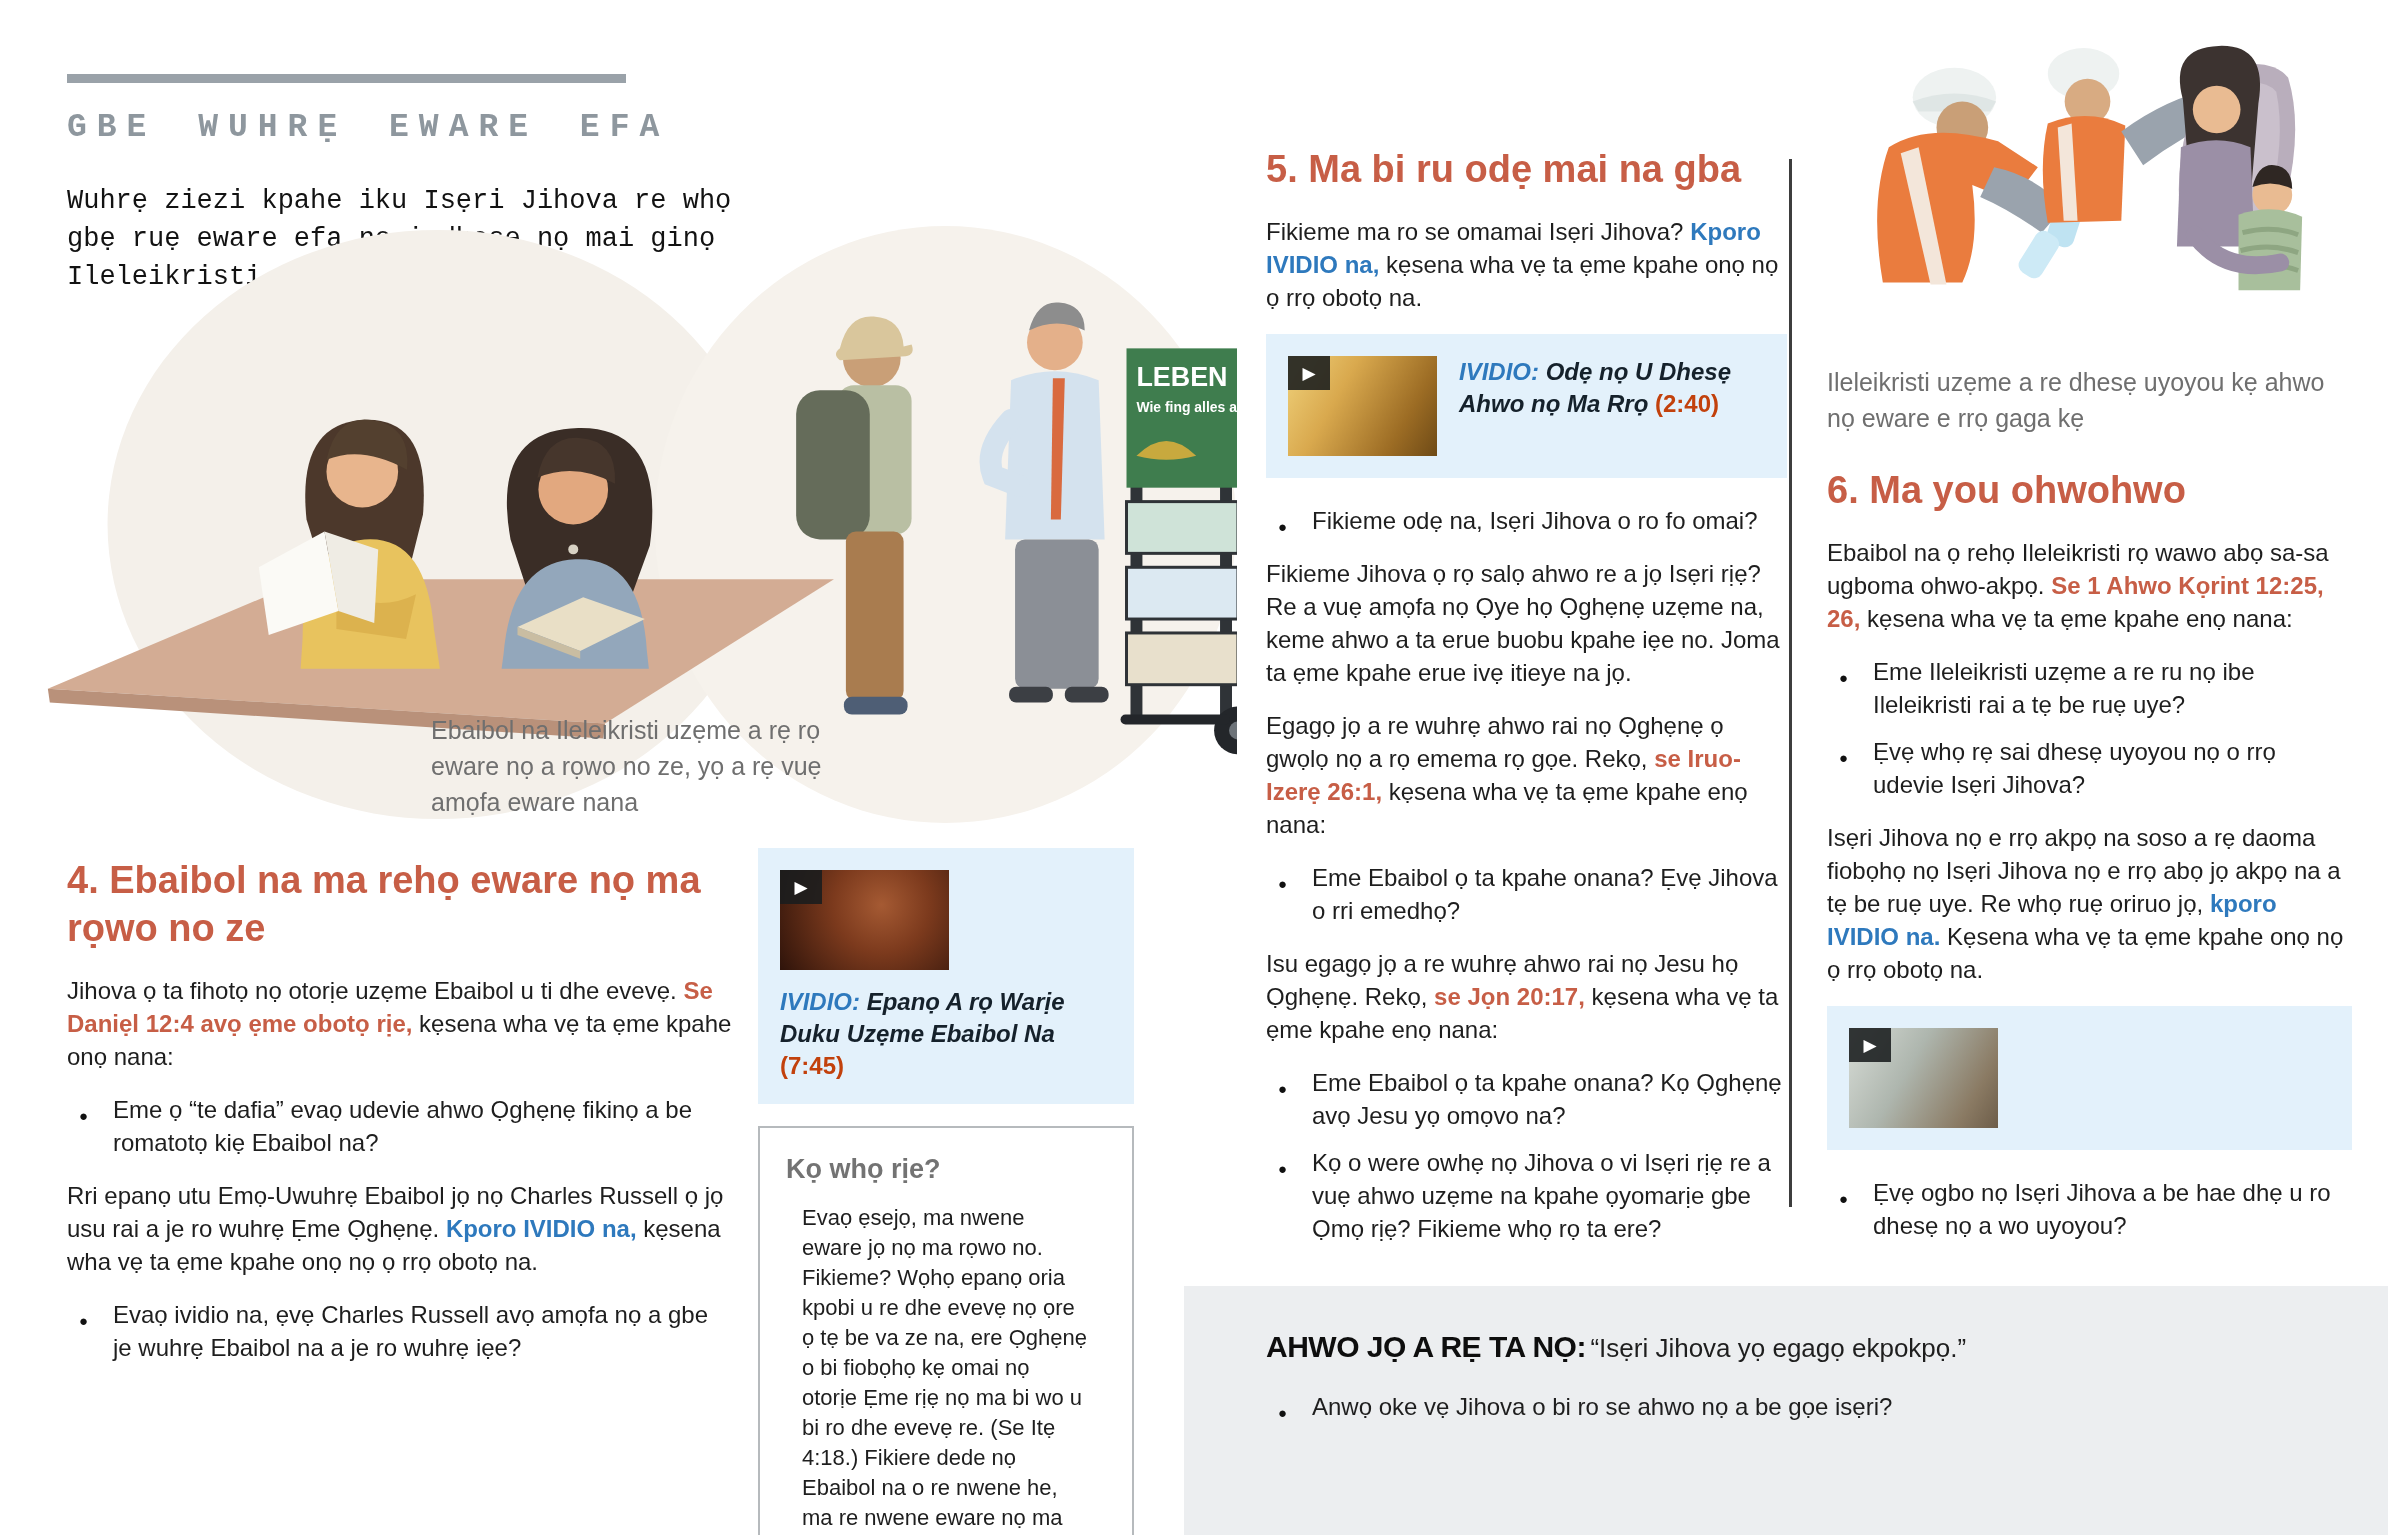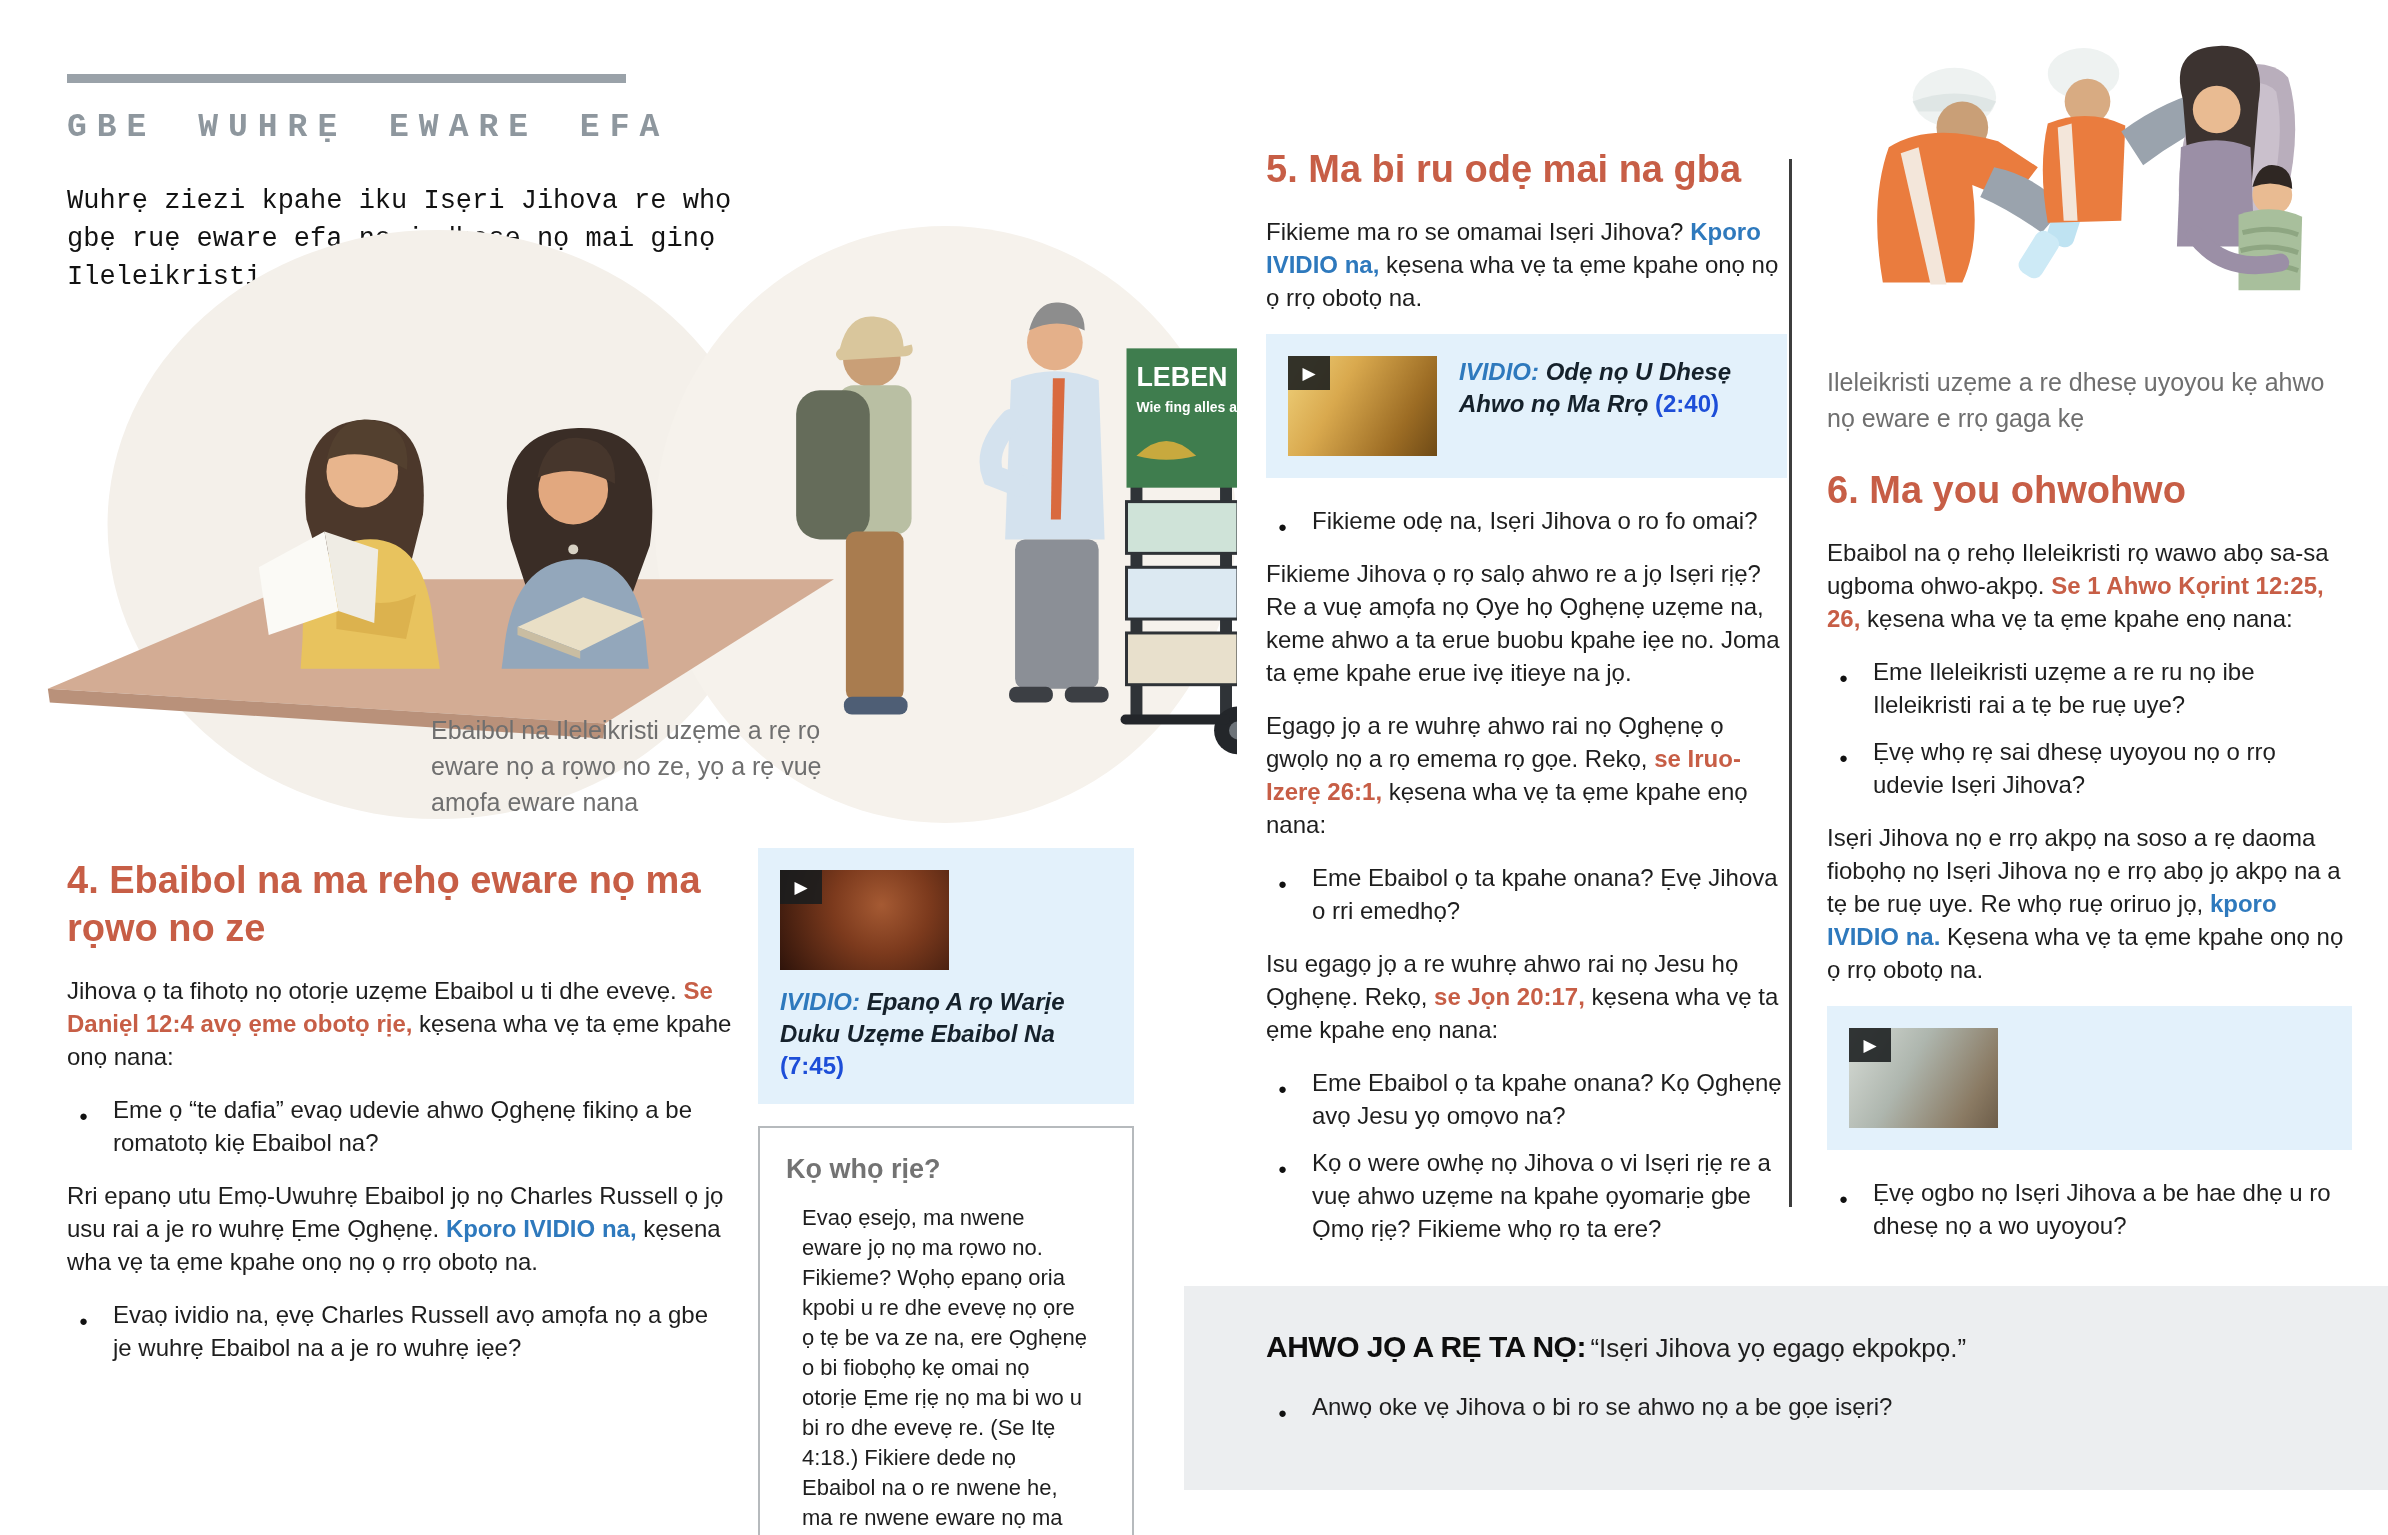--- a/index.html
+++ b/index.html
@@ -49,33 +49,33 @@
   .thumb .play{
     position:absolute;left:0;top:0;width:42px;height:34px;background:rgba(25,28,30,.88);
     display:flex;align-items:center;justify-content:center;color:#fff;font-size:17px;
   }
   .vb-stack .thumb{width:169px;height:100px;margin-bottom:16px;}
   .vb-row{display:flex;align-items:flex-start;}
   .vb-row .thumb{width:149px;height:100px;margin-right:22px;}
   .vtitle{font-size:24px;line-height:32px;font-weight:bold;}
   .vtitle .vlabel{color:#2e79bd;font-style:italic;}
   .vtitle .vname{font-style:italic;color:#15212b;}
-  .vtitle .vdur{color:#1d4ed8;}
+  .vtitle .vdur{color:#c2410c;}
   .t1{background:radial-gradient(circle at 60% 35%, #a55a33 0%, #7c3a1d 40%, #2e130a 100%);}
   .t2{background:linear-gradient(120deg,#f0d27c 0%,#d9a94e 35%,#9c6c24 75%,#6e4a16 100%);}
   .t3{background:linear-gradient(120deg,#d7dcd6 0%,#aeb6ae 40%,#8a7a63 80%,#6d5d49 100%);}
   
   .whybox{margin-top:22px;border:2px solid #b6babd;padding:26px 26px 28px 26px;background:#fff;}
   .whybox h3{margin:0 0 18px 0;font-size:27px;font-weight:bold;color:#737373;}
   .whybox p{margin:16px;font-size:22px;line-height:30px;color:#1e1e1e;}
   
   #col6 .illus{margin-bottom:18px;}
   .caption{font-size:25px;line-height:36px;color:#6f6f6f;margin:0 0 30px 0;}
   
-  #footer{left:1184px;top:1286px;width:1204px;height:204px;background:#eceef0;}
+  #footer{left:1184px;top:1286px;width:1204px;height:250px;background:#eceef0;}
   #footer .inner{padding:44px 60px 0 82px;}
   .flabel{font-size:30px;font-weight:bold;color:#0e0e0e;letter-spacing:-0.5px;}
   .fquote{font-size:26px;color:#1e1e1e;}
   #footer ul.blist{margin-top:26px;}
 </style>
 </head>
 <body>
 
 <div id="masthead" class="abs">
   <div class="topbar"></div>

